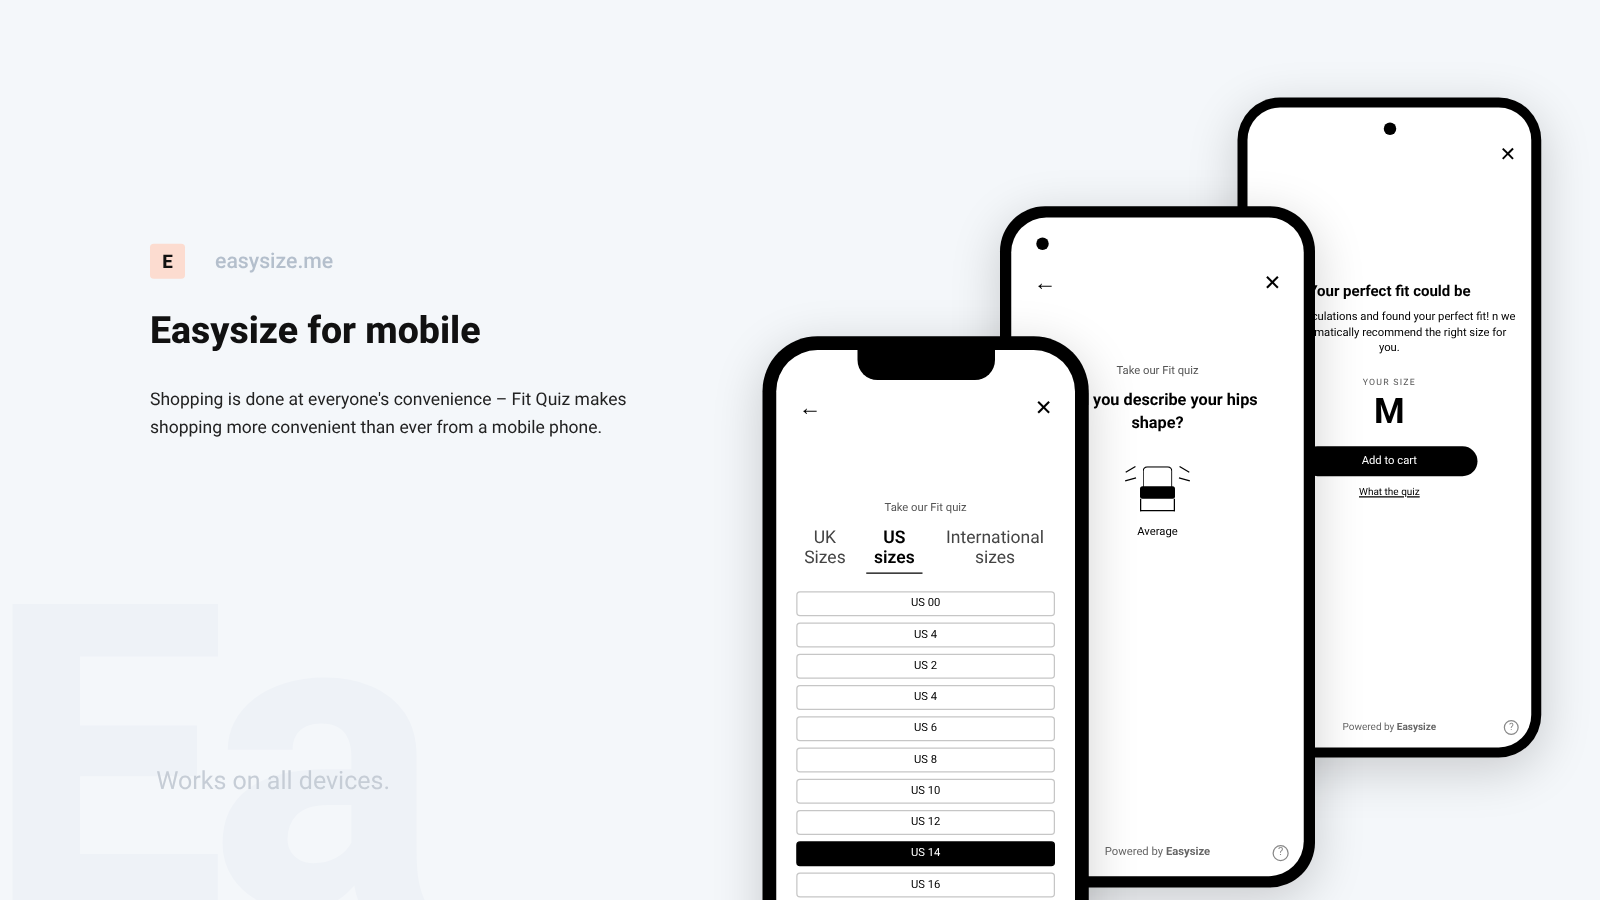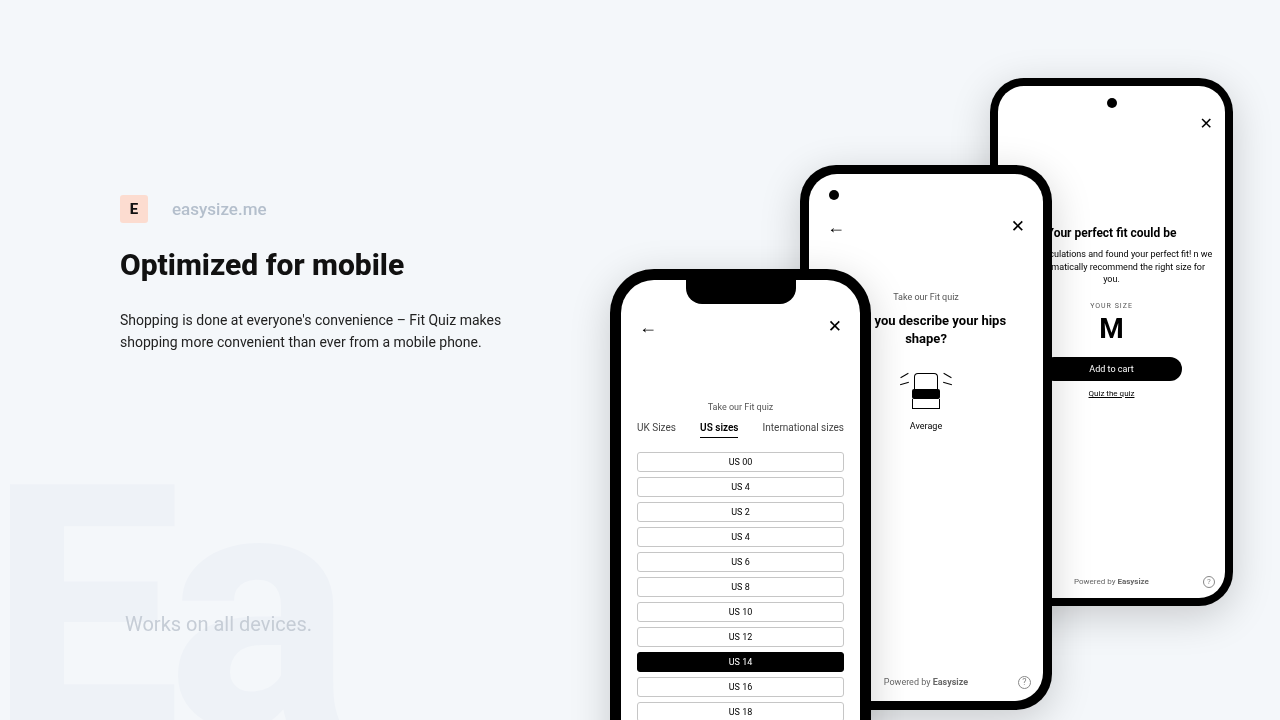--- a/index.html
+++ b/index.html
@@ -58,55 +58,55 @@
 
   
   .p1{left:610px;top:269px;width:261px;height:540px;border-radius:44px;padding:11px;}
   .p1 .screen{border-radius:33px;}
   .p1 .notch{position:absolute;left:50%;top:0;transform:translateX(-50%);width:110px;height:24px;background:#000;border-bottom-left-radius:16px;border-bottom-right-radius:16px;}
   .p1 .back{position:absolute;left:18px;top:36px;font-size:18px;cursor:pointer;}
   .p1 .close{position:absolute;right:18px;top:36px;font-size:17px;cursor:pointer;}
   .p1 .content{position:absolute;top:122px;left:16px;right:16px;text-align:center;}
   .p1 .kicker{font-size:9px;color:#555;margin-bottom:10px;}
   .p1 .q{font-size:13.5px;font-weight:700;line-height:1.35;margin-bottom:28px;}
-  .p1 .tabs{display:flex;justify-content:space-between;gap:10px;font-size:10px;margin-bottom:14px;}
+  .p1 .tabs{display:flex;justify-content:space-between;gap:10px;font-size:14px;margin-bottom:14px;}
   .p1 .tab{padding-bottom:4px;color:#444;cursor:pointer;}
   .p1 .tab.active{border-bottom:1.5px solid #000;font-weight:600;color:#000;}
   .p1 .chips{display:flex;flex-wrap:wrap;gap:5px;justify-content:center;flex-direction:column;}
   .p1 .chip{font-size:9px;border:1px solid #c6c6c6;border-radius:3px;padding:4px 6px;min-width:30px;cursor:pointer;background:#fff;}
   .p1 .chip.sel{background:#000;color:#fff;border-color:#000;}
 </style>
 </head>
 <body>
 
 <div class="bg-text">Ea</div>
 
 <div class="left">
   <div class="logo-row">
     <div class="logo-badge">E</div>
     <div class="logo-text">easysize.me</div>
   </div>
-  <h1 class="headline">Optimized for mobile</h1>
+  <h1 class="headline">Easysize for mobile</h1>
   <p class="body-copy">Shopping is done at everyone's convenience – Fit Quiz makes shopping more convenient than ever from a mobile phone.</p>
 </div>
 <div class="footnote">Works on all devices.</div>
 
 <div class="stage">
 
   <div class="phone p3">
     <div class="screen">
       <div class="camera"></div>
       <div class="close">✕</div>
       <div class="content">
         <div class="t1">Your perfect fit could be</div>
         <div class="t2">he the calculations and found your perfect fit! n we will automatically recommend the right size for you.</div>
         <div class="lab">YOUR SIZE</div>
         <div class="size">M</div>
         <div class="addcart">Add to cart</div>
-        <div class="redo">Quiz the quiz</div>
+        <div class="redo">What the quiz</div>
       </div>
       <div class="footer"><span>Powered by </span><b>Easysize</b></div>
       <div class="help">?</div>
     </div>
   </div>
 
   <div class="phone p2">
     <div class="screen">
       <div class="camera"></div>
       <div class="back">←</div>

